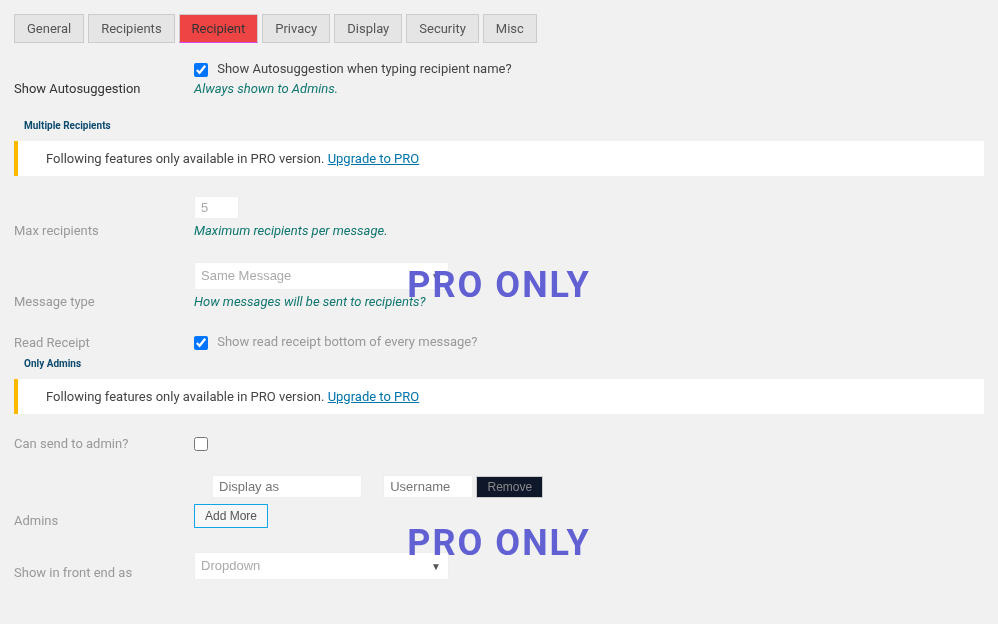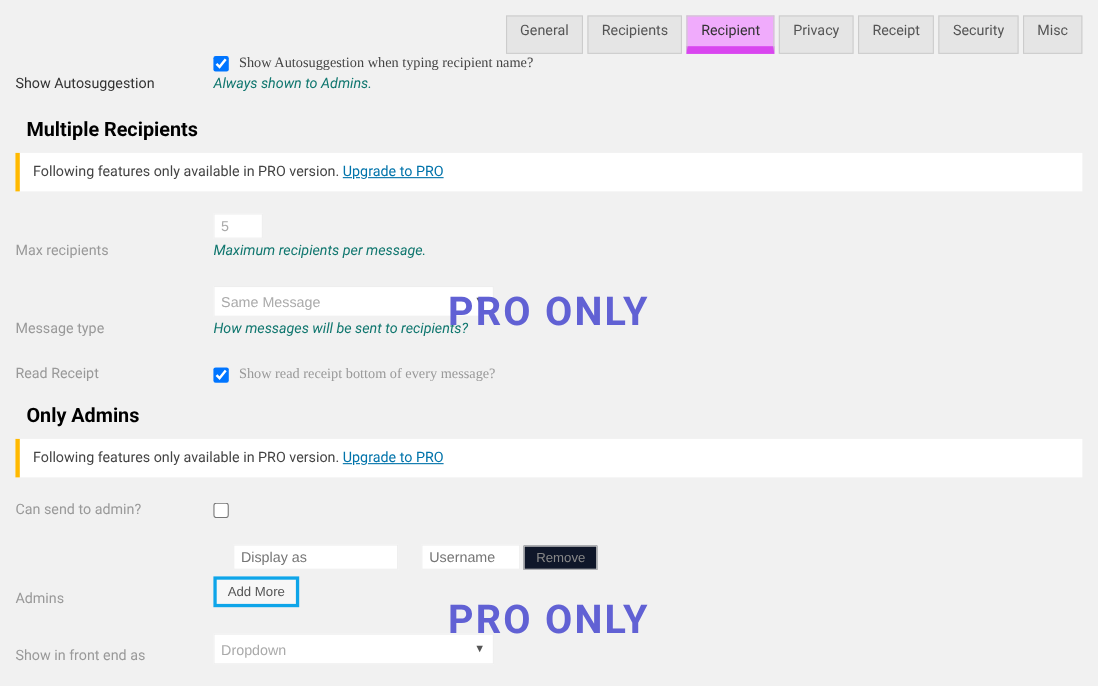--- a/index.html
+++ b/index.html
@@ -6,33 +6,33 @@
     body {
       font-family: -apple-system, BlinkMacSystemFont, "Segoe UI", Roboto, Arial, sans-serif;
       font-size: 13px;
       color: #444;
       background: #f1f1f1;
       padding: 14px;
     }
     .tabs {
       display: flex;
       gap: 4px;
-      justify-content: flex-end;
+      margin-bottom: 18px;
     }
     .tab {
       background: #e5e5e5;
       border: 1px solid #ccc;
       padding: 6px 12px;
       font-size: 13px;
       color: #555;
       cursor: pointer;
     }
     .tab.active {
-      background: #f0abfc;
-      border-bottom: 7px solid #d946ef;
+      background: #ef4444;
+      border-bottom: 1px solid #d946ef;
       color: #333;
     }
     .row {
       display: flex;
       align-items: flex-end;
       margin-bottom: 24px;
       padding: 0 0 0 0;
     }
     .row-label {
       width: 180px;
@@ -59,29 +59,29 @@
       border: 1px solid #ddd;
       padding: 3px 6px;
       font-size: 13px;
       color: #555;
       background: #fff;
     }
     input[type="text"].short { width: 45px; }
     input[type="text"].med { width: 150px; margin-left: 18px; }
     select.wide { width: 255px; height: 28px; }
     .section-header {
-      font-size: 18px;
+      font-size: 10px;
       font-weight: bold;
-      color: #000000;
+      color: #0c4a6e;
       margin: 4px 0 10px 10px;
     }
     .notice {
       background: #fff;
       border-left: 4px solid #ffb900;
-      padding: 10px 12px;
+      padding: 10px 28px;
       font-size: 13px;
       margin: 1px 0 20px 0;
     }
     .notice a {
       color: #0073aa;
       text-decoration: underline;
     }
     .pro-section {
       position: relative;
     }
@@ -101,30 +101,29 @@
     .btn-small {
       background: #0f172a;
       border: 1px solid #ccc;
       padding: 3px 10px;
       font-size: 12px;
       color: #888;
       cursor: pointer;
     }
     .btn-addmore {
       background: #f7f7f7;
-      border: 3px solid #0ea5e9;
+      border: 1px solid #0ea5e9;
       padding: 4px 10px;
       font-size: 12px;
       color: #555;
       cursor: pointer;
       margin-top: 6px;
     }
     .checkbox-label {
       color: #444;
-      font-family: Liberation Serif, serif;
     }
     .disabled-area input, .disabled-area select, .disabled-area .checkbox-label, .disabled-area .row-label { color: #999; }
     .disabled-area input[type="text"], .disabled-area select { color: #aaa; border-color: #eee; }
     .dropdown-icon {
       position: absolute;
       right: 8px;
       top: 50%;
       transform: translateY(-50%);
       pointer-events: none;
       font-size: 10px;
@@ -134,21 +133,21 @@
     select { -webkit-appearance: none; appearance: none; padding-right: 26px; }
   </style>
 </head>
 <body>
 
 <div class="tabs">
   <div class="tab">General</div>
   <div class="tab">Recipients</div>
   <div class="tab active">Recipient</div>
   <div class="tab">Privacy</div>
-  <div class="tab">Receipt</div>
+  <div class="tab">Display</div>
   <div class="tab">Security</div>
   <div class="tab">Misc</div>
 </div>
 
 <div class="row">
   <div class="row-label">Show Autosuggestion</div>
   <div class="row-content">
     <label>
       <input type="checkbox" checked="" style="">
       <span class="checkbox-label">Show Autosuggestion when typing recipient name?</span>
@@ -181,21 +180,21 @@
       <div class="select-wrap">
         <select class="wide">
           <option>Same Message</option>
         </select>
         <span class="dropdown-icon">▼</span>
       </div>
       <div class="help">How messages will be sent to recipients?</div>
     </div>
   </div>
 
-  <div class="row" style="margin-bottom:20px">
+  <div class="row" style="margin-bottom:8px">
     <div class="row-label">Read Receipt</div>
     <div class="row-content">
       <label>
         <input type="checkbox" checked="" style="">
         <span class="checkbox-label">Show read receipt bottom of every message?</span>
       </label>
     </div>
   </div>
 </div>
 

